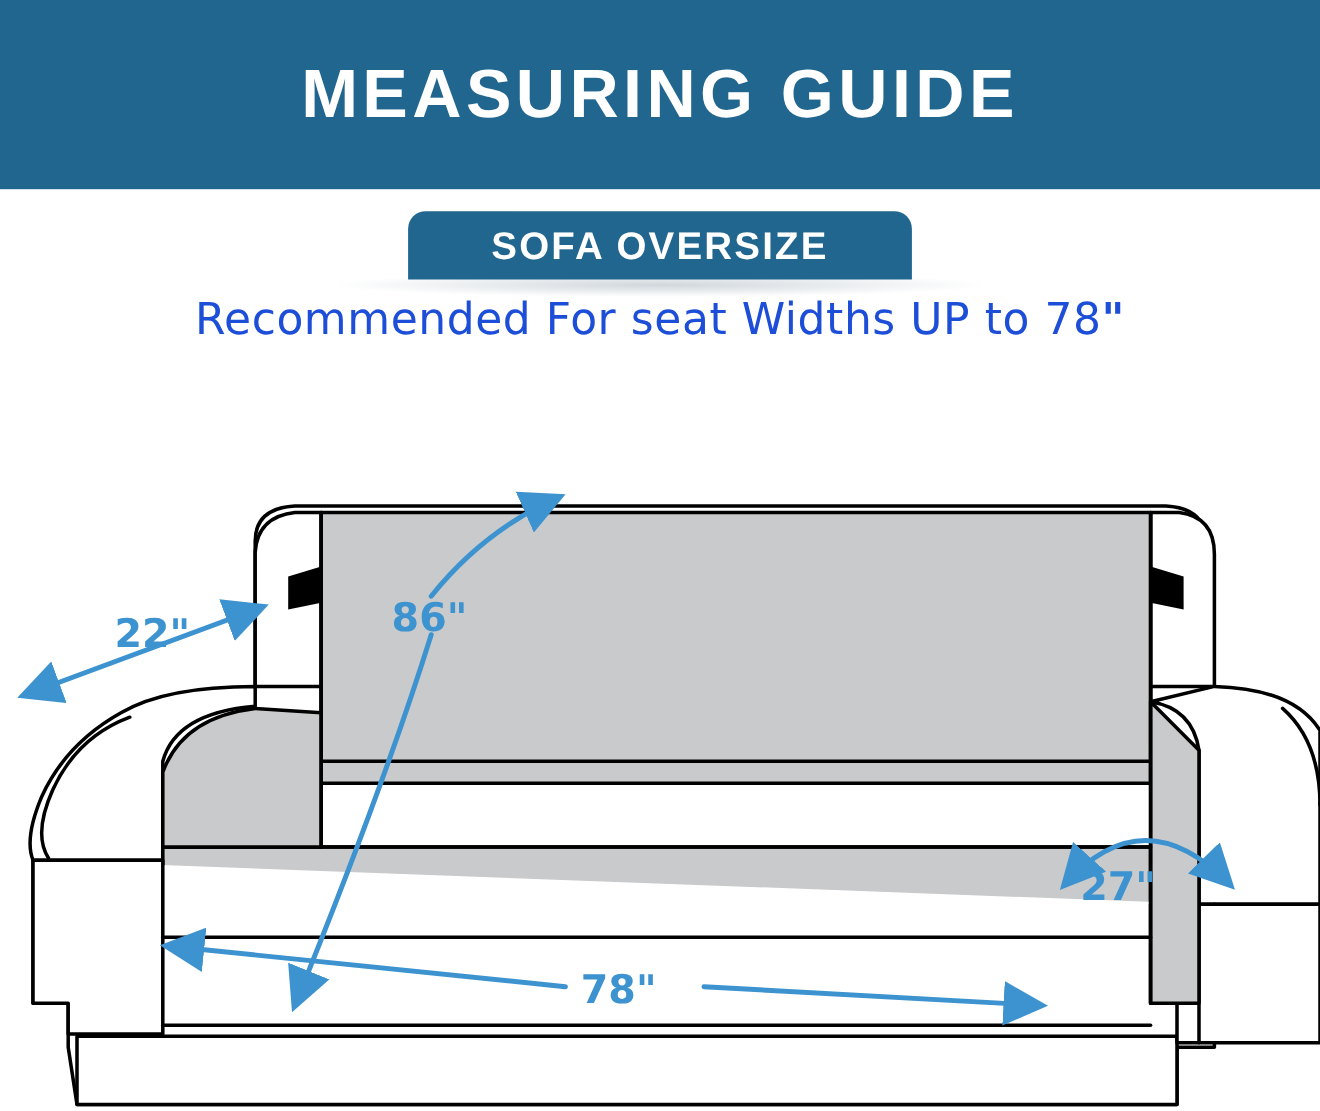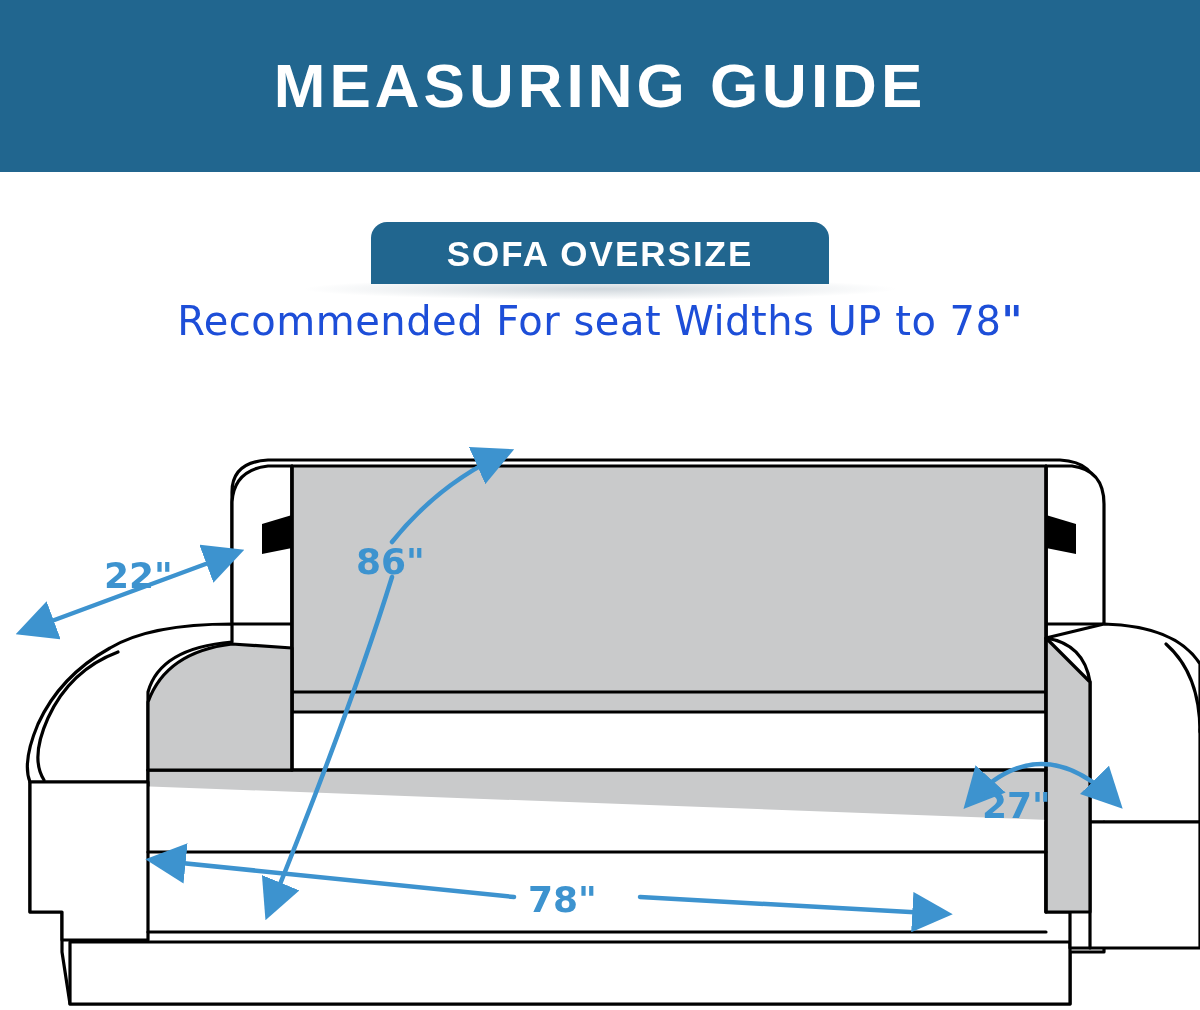--- a/index.html
+++ b/index.html
@@ -40,21 +40,21 @@
     font-weight: bold;
     letter-spacing: 4px;
     line-height: 1;
     font-family: "Liberation Sans", sans-serif;
   }
 
   
   .subtitle-wrap {
     position: absolute;
     left: 0;
-    top: 190px;
+    top: 160px;
     width: 1176px;
     height: 180px;
   }
   .pill-shadow {
     position: absolute;
     left: 300px;
     top: 88px;
     width: 600px;
     height: 22px;
     background: radial-gradient(ellipse at center, rgba(120,140,155,0.35) 0%, rgba(255,255,255,0) 70%);

